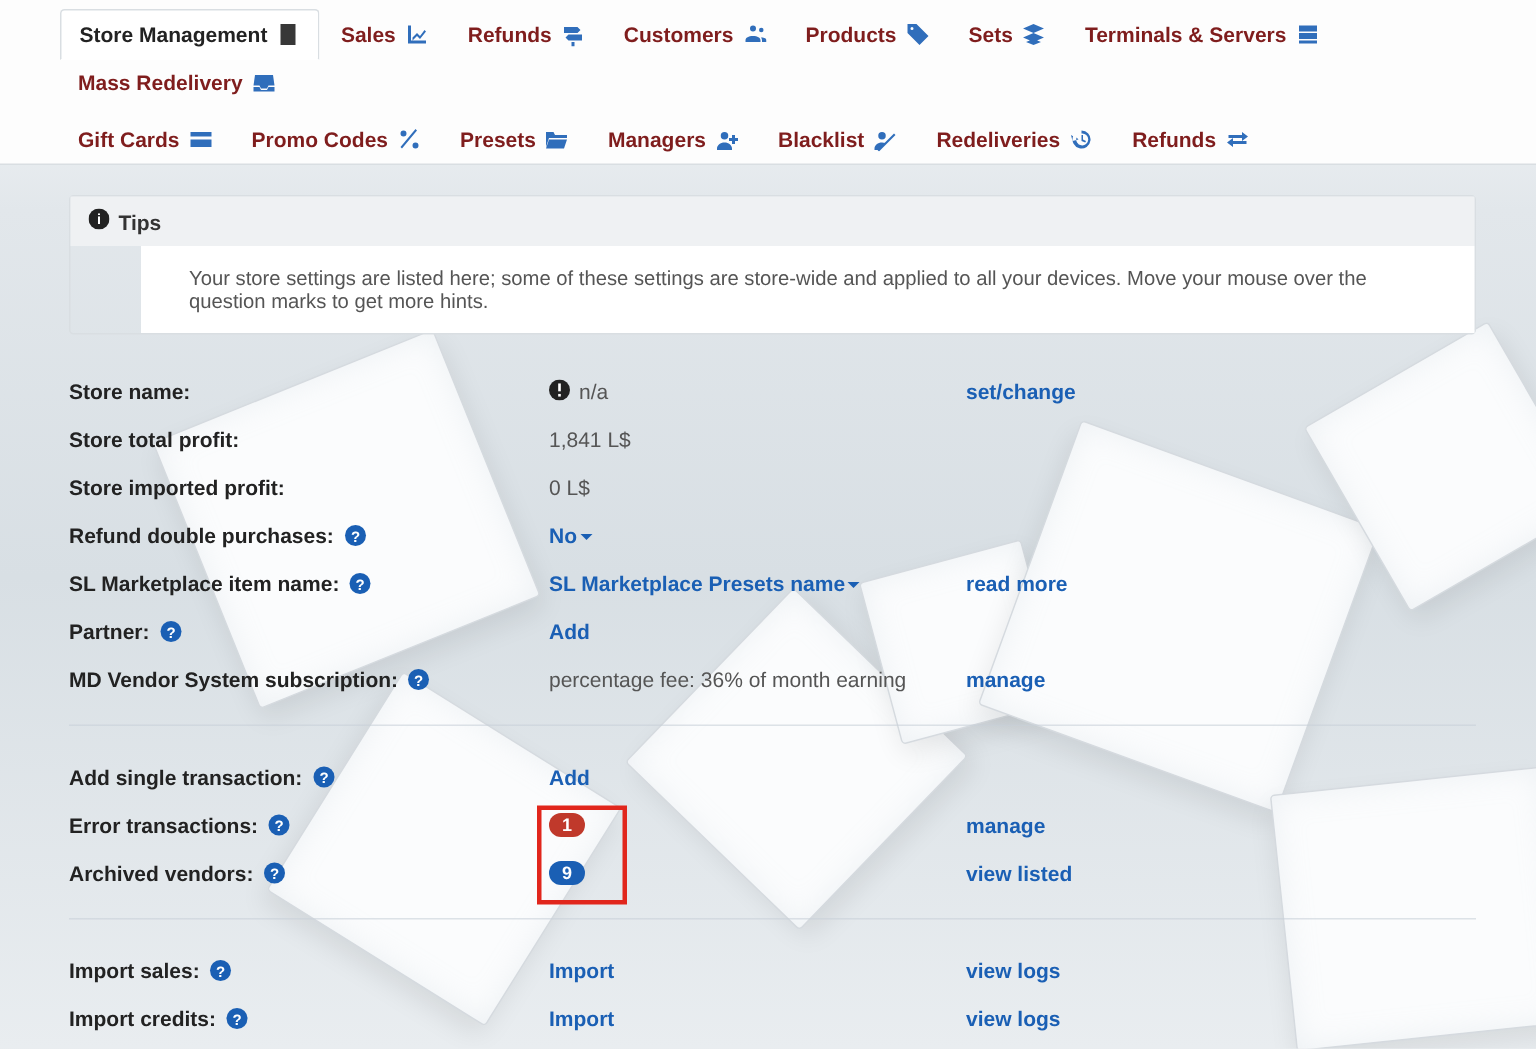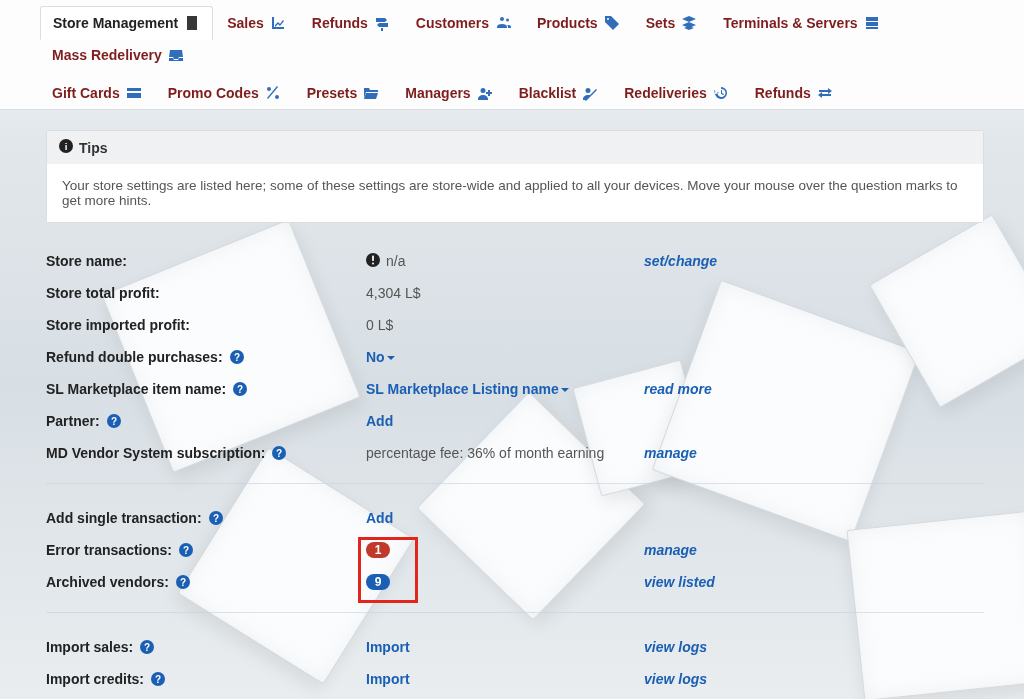--- a/index.html
+++ b/index.html
@@ -73,23 +73,24 @@
   .tips-head {
     background: #eff1f3;
     padding: 8px 12px;
     font-weight: 700;
     display: flex;
     align-items: center;
     gap: 6px;
   }
   .tips-body {
     background: #fff;
-    padding: 14px 15px;
+    padding: 14px 32px;
     color: #555;
     font-size: 13.5px;
+    margin-left: 47px;
   }
 
   
   .settings {
     margin: 22px 40px 0 46px;
     font-size: 14px;
     color: #222;
   }
   .settings .group {
     border-top: 1px solid rgba(200,208,216,0.6);
@@ -115,21 +116,20 @@
     gap: 6px;
   }
   .settings .line .val {
     width: 278px;
     display: flex;
     align-items: center;
     gap: 6px;
   }
   .settings .line .act {
     flex: 1;
-    font-style: italic;
   }
   .help {
     width: 16px;
     height: 16px;
     display: inline-flex;
     align-items: center;
     justify-content: center;
     cursor: pointer;
   }
   .help svg { display: block; }
@@ -314,21 +314,21 @@
           <span class="muted">n/a</span>
         </div>
         <div class="act"><span class="link">set/change</span></div>
       </div>
 
       <div class="line">
         <div class="label">
             <span>Store total profit:</span>
           </div>
         <div class="val">
-            <span class="muted">4,304 L$</span>
+            <span class="muted">1,841 L$</span>
           </div>
         <div class="act"></div>
       </div>
 
       <div class="line">
         <div class="label">
             <span>Store imported profit:</span>
           </div>
         <div class="val">
             <span class="muted">0 L$</span>
@@ -356,21 +356,21 @@
         <div class="label">
           <span>SL Marketplace item name:</span>
           <span class="help">
               <svg width="16" height="16" viewBox="0 0 16 16">
                 <circle cx="8" cy="8" r="7" fill="#1a5fb4"></circle>
                 <text x="8" y="12" text-anchor="middle" font-size="10" font-weight="bold" fill="#fff">?</text>
               </svg>
             </span>
         </div>
         <div class="val">
-            <span class="link"><span>SL Marketplace Listing name</span><span class="caret"></span></span>
+            <span class="link"><span>SL Marketplace Presets name</span><span class="caret"></span></span>
           </div>
         <div class="act"><span class="link">read more</span></div>
       </div>
 
       <div class="line">
         <div class="label">
           <span>Partner:</span>
           <span class="help">
               <svg width="16" height="16" viewBox="0 0 16 16">
                 <circle cx="8" cy="8" r="7" fill="#1a5fb4"></circle>

